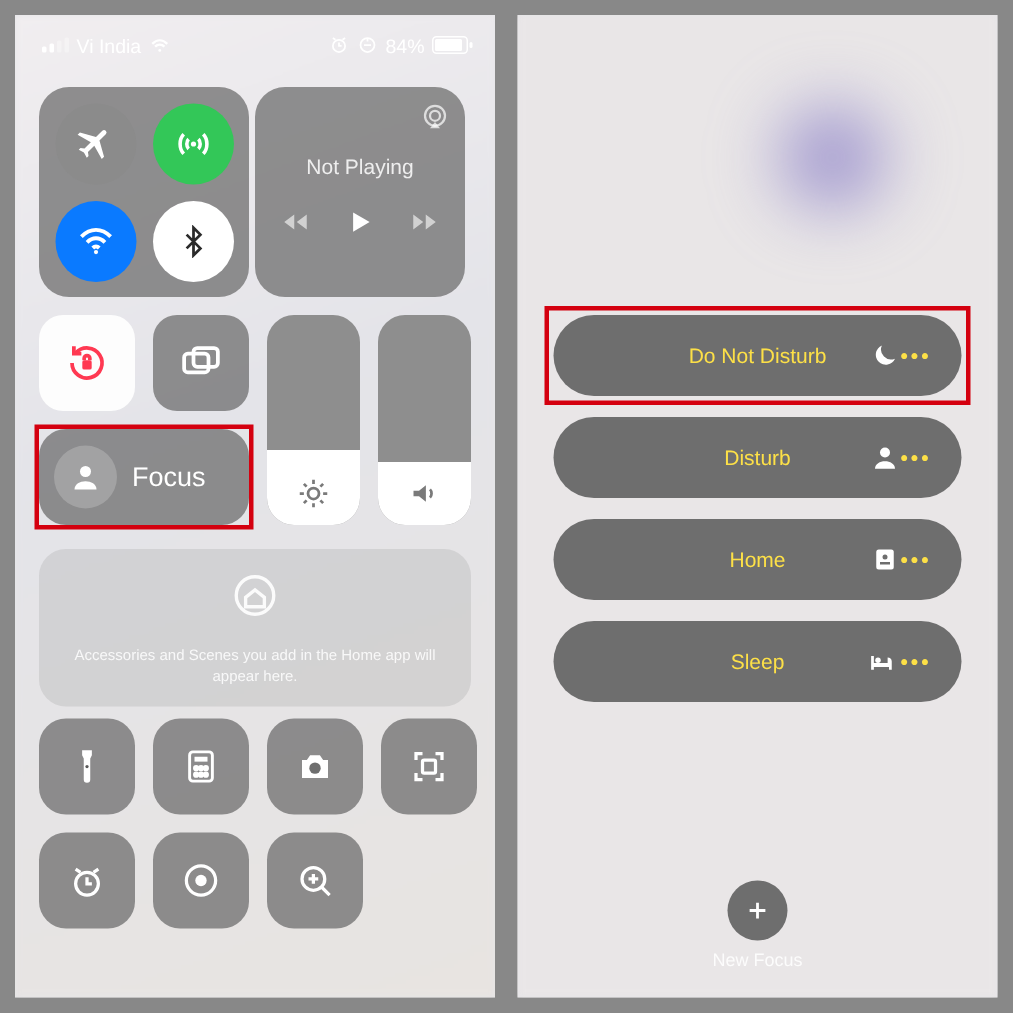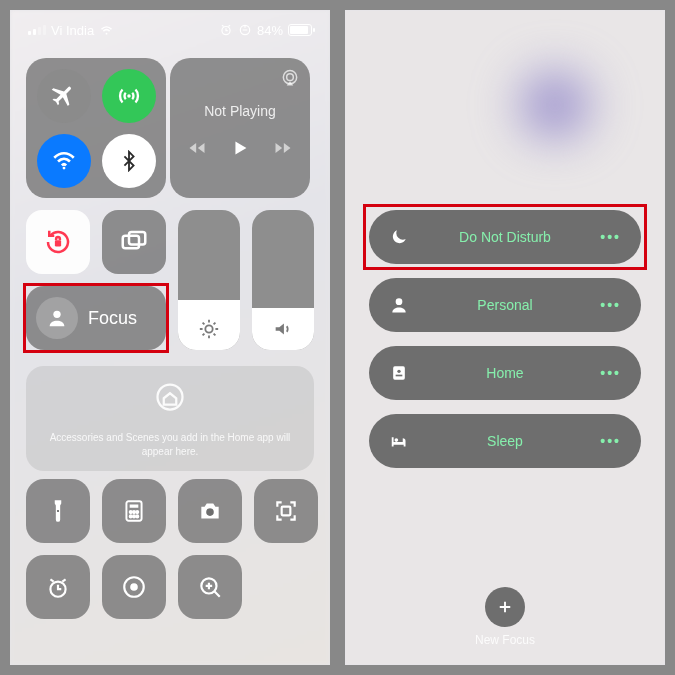--- a/index.html
+++ b/index.html
@@ -137,23 +137,23 @@
   .home-card .link{color:#1e87ff;font-size:13px;margin-top:10px;font-weight:500;}
   
   .bgrid{display:grid;grid-template-columns:repeat(4,64px);gap:12px;margin-top:8px;}
   .bgrid .tile{width:64px;height:64px;border-radius:18px;display:flex;align-items:center;justify-content:center;}
   
   .focus-list{position:relative;padding:200px 24px 0;}
   .pill{
     background:#6e6e6e;
     border-radius:28px;
     height:54px;
-    display:flex;align-items:center;justify-content:space-between;
+    display:flex;align-items:center;justify-content:flex-end;
     padding:0 20px;
-    color:#86efac;font-size:14px;font-weight:500;
+    color:#fde047;font-size:14px;font-weight:500;
     margin-bottom:14px;
     position:relative;
   }
   .pill .lbl{position:absolute;left:0;right:0;text-align:center;}
   .pill .dots{letter-spacing:2px;font-weight:700;}
   .newfocus{
     position:absolute;bottom:18px;left:0;right:0;
     display:flex;flex-direction:column;align-items:center;gap:6px;
     color:rgba(255,255,255,.85);font-size:12px;
   }
@@ -371,21 +371,21 @@
         </svg>
       <span class="lbl">Do Not Disturb</span>
       <span class="dots">•••</span>
       <span class="red-box" style="left:-6px;top:-6px;right:-6px;bottom:-6px;"></span>
     </div>
     <div class="pill">
       <svg width="20" height="20" viewBox="0 0 24 24" fill="#fff">
           <circle cx="12" cy="8" r="4"></circle>
           <path d="M4 21c0-4 4-6 8-6s8 2 8 6z"></path>
         </svg>
-      <span class="lbl">Personal</span>
+      <span class="lbl">Disturb</span>
       <span class="dots">•••</span>
     </div>
     <div class="pill">
       <svg width="20" height="20" viewBox="0 0 24 24" fill="#fff">
           <rect x="5" y="4" width="14" height="16" rx="2"></rect>
           <circle cx="12" cy="10" r="2" fill="#6e6e6e"></circle>
           <rect x="8" y="14" width="8" height="2" fill="#6e6e6e"></rect>
         </svg>
       <span class="lbl">Home</span>
       <span class="dots">•••</span>

